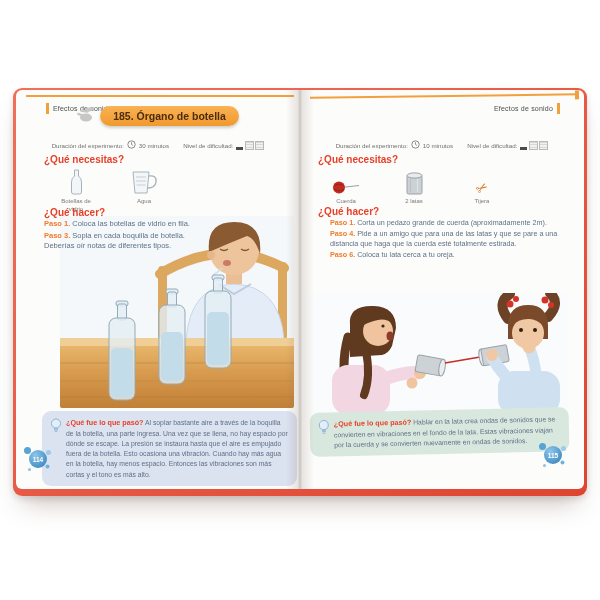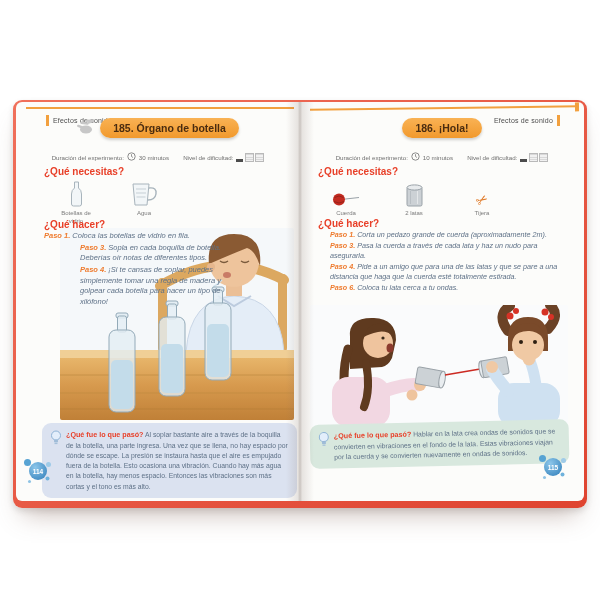--- a/index.html
+++ b/index.html
@@ -1,17 +1,17 @@
 <!DOCTYPE html>
 <html><head>
 <meta charset="utf-8">
 <style>
   html,body{margin:0;padding:0;width:600px;height:600px;background:#ffffff;overflow:hidden;
             font-family:"Liberation Sans", sans-serif;}
-  .book{position:absolute;left:13px;top:100px;width:574px;height:408px;
+  .book{position:absolute;left:13px;top:88px;width:574px;height:408px;
         background:linear-gradient(145deg,#f0705b,#df4430);border-radius:9px;
         box-shadow:0 16px 24px -10px rgba(140,110,100,.45), 0 3px 6px rgba(0,0,0,.12);}
   .pages{position:absolute;left:3px;right:3px;top:2px;bottom:7px;background:#fcfcfa;
          border-radius:6px;display:flex;overflow:hidden;}
   .spine-shadow{position:absolute;left:50%;top:0;bottom:0;width:28px;transform:translateX(-50%);
          background:linear-gradient(to right,rgba(120,100,90,0),rgba(120,100,90,.16) 42%,rgba(85,65,55,.30) 50%,rgba(120,100,90,.16) 58%,rgba(120,100,90,0));
          z-index:6;pointer-events:none;}
   .page{position:relative;width:50%;height:100%;}
   .topline{position:absolute;top:5px;left:10px;right:6px;height:2px;background:#f2a03e;}
   .page-right .topline{transform:rotate(-0.7deg);}
@@ -36,24 +36,24 @@
   .sec-heading{position:absolute;font-size:10px;font-weight:bold;color:#e83f28;z-index:3;}
   .materials{position:absolute;display:flex;gap:16px;z-index:3;}
   .material{display:flex;flex-direction:column;align-items:center;width:52px;}
   .m-icon{height:27px;display:flex;align-items:flex-end;justify-content:center;}
   .m-label{font-size:6px;color:#7b7b7b;text-align:center;margin-top:3px;line-height:1.25;width:44px;}
   .scissors{font-family:"DejaVu Sans", sans-serif;font-size:14px;color:#e07a28;display:inline-block;
             transform:rotate(-32deg);line-height:1;}
   .steps{position:absolute;z-index:3;}
   .page-left  .steps{top:129px;left:28px;width:202px;}
   .page-right .steps{top:128px;left:18px;width:253px;}
-  .step{font-size:7.5px;line-height:1.42;color:#5e7187;margin:0 0 1px 0;font-style:italic;}
+  .step{font-size:7.5px;line-height:1.42;color:#5e7187;margin:0 0 1px 0;}
   .page-right .step{font-size:7.2px;line-height:1.38;padding-left:12px;}
   .step b{color:#ee7b2e;}
-  .step.narrow{width:152px;margin-left:36px;}
+  .step.narrow{width:152px;}
   .photo{position:absolute;overflow:hidden;border-radius:2px;z-index:1;}
   .photo-left{top:126px;left:44px;width:234px;height:192px;}
   .photo-right{top:203px;left:10px;width:258px;height:122px;}
   .result-box{position:absolute;border-radius:9px;padding:7px 9px 6px 24px;
               font-size:6.8px;line-height:1.5;color:#5e7187;z-index:4;}
   .result-left{top:321px;left:26px;width:222px;background:#dbe2f0;}
   .result-right{top:320px;left:10px;width:226px;background:#d8e8de;transform:rotate(-1.3deg);}
   .result-heading{color:#e83f28;font-weight:bold;font-size:7.2px;}
   .bulb{position:absolute;left:8px;top:7px;}
   .page-badge{position:absolute;width:18px;height:18px;border-radius:50%;
@@ -138,21 +138,20 @@
           </span>
           <span class="m-label">Agua</span>
         </div>
       </div>
 
       <div class="sec-heading" style="top:117px;left:28px;">¿Qué hacer?</div>
 
       <div class="steps">
         <p class="step"><b>Paso 1.</b> <span>Coloca las botellas de vidrio en fila.</span></p>
         <p class="step narrow"><b>Paso 3.</b> <span>Sopla en cada boquilla de botella. Deberías oír notas de diferentes tipos.</span></p>
-        <p class="step narrow"><b>Paso 4.</b> <span>¡Si te cansas de soplar, puedes simplemente tomar una regla de madera y golpear cada botella para hacer un tipo de xilófono!</span></p>
       </div>
 
       <div class="photo photo-left">
         <svg width="234" height="192" viewBox="0 0 234 192">
           <defs>
             <linearGradient id="wood" x1="0" y1="0" x2="0" y2="1">
               <stop offset="0" stop-color="#ecbd72"></stop>
                 <stop offset="0.5" stop-color="#d79a4e"></stop>
                 <stop offset="1" stop-color="#c08037"></stop>
             </linearGradient>
@@ -214,23 +213,20 @@
     </div>
 
     <div class="page page-right">
       <div class="topline"></div>
 
       <div class="page-header">
         <span class="hbar"></span>
         <span>Efectos de sonido</span>
       </div>
 
-      <div class="title-row">
-        <span class="title-badge">186. ¡Hola!</span>
-      </div>
 
       <div class="meta-row">
         <span>Duración del experimento:</span>
         <span>
           <svg width="9" height="9" viewBox="0 0 9 9">
               <circle cx="4.5" cy="4.5" r="3.7" fill="none" stroke="#8a8a8a"></circle>
               <path d="M4.5 4.5 L4.5 2.2 M4.5 4.5 L6 5.5" stroke="#8a8a8a" stroke-width=".9" fill="none"></path>
             </svg>
         </span>
         <span>10 minutos</span>
@@ -272,23 +268,22 @@
               <span class="scissors">✂</span>
             </span>
           <span class="m-label">Tijera</span>
         </div>
       </div>
 
       <div class="sec-heading" style="top:116px;left:18px;">¿Qué hacer?</div>
 
       <div class="steps">
         <p class="step"><b>Paso 1.</b> <span>Corta un pedazo grande de cuerda (aproximadamente 2m).</span></p>
-        <p class="step"><b>Paso 3.</b> <span>Pasa la cuerda a través de cada lata y haz un nudo para asegurarla.</span></p>
         <p class="step"><b>Paso 4.</b> <span>Pide a un amigo que para una de las latas y que se pare a una distancia que haga que la cuerda esté totalmente estirada.</span></p>
-        <p class="step"><b>Paso 6.</b> <span>Coloca tu lata cerca a tu ondas.</span></p>
+        <p class="step"><b>Paso 6.</b> <span>Coloca tu lata cerca a tu oreja.</span></p>
       </div>
 
       <div class="photo photo-right">
         <svg width="258" height="122" viewBox="0 0 258 122">
           <rect width="258" height="122" fill="#fafbfc"></rect>
 
           <path d="M40 32 q-2 -20 24 -19 q22 1 22 22 l-4 18 q-4 8 -10 9 l-32 2 z" fill="#5f3a1f"></path>
           <path d="M38 44 q-8 30 0 56" stroke="#5f3a1f" stroke-width="9" fill="none" stroke-linecap="round"></path>
           <circle cx="68" cy="38" r="15" fill="#efc49e"></circle>
           <path d="M54 32 q4 -15 18 -13 q13 2 13 13 q-9 -7 -17 -5 q-9 2 -14 5z" fill="#5f3a1f"></path>

